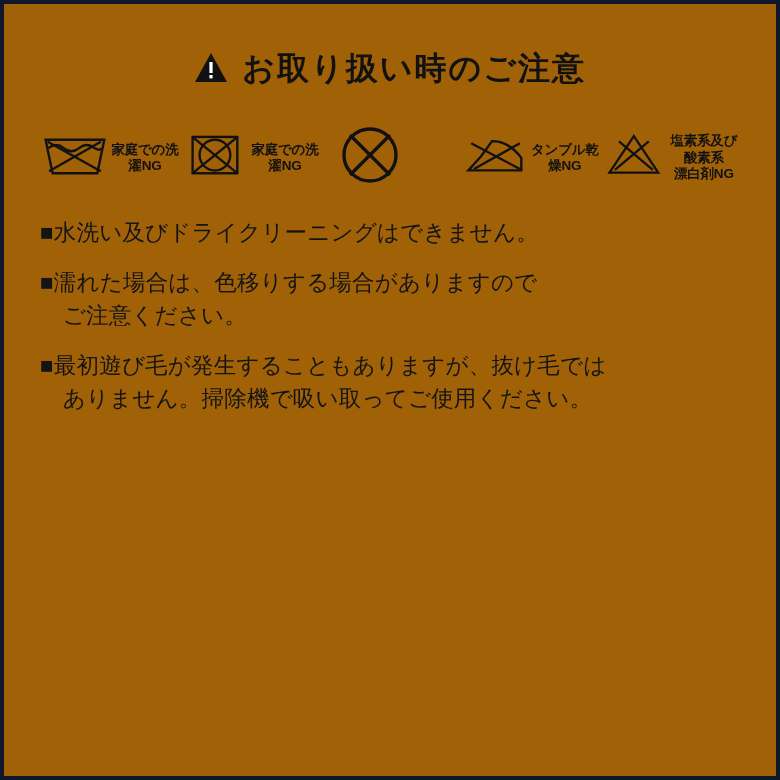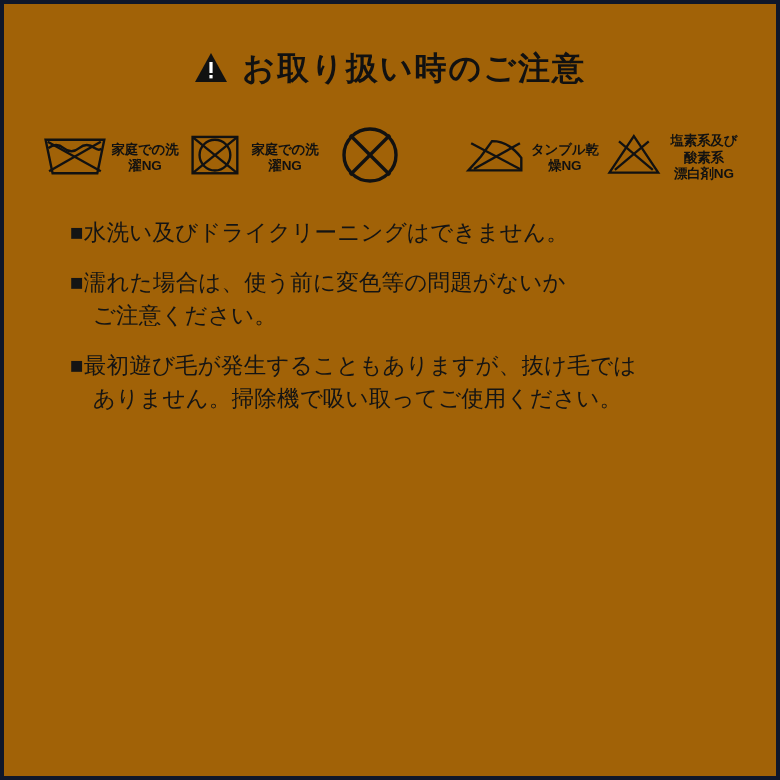--- a/index.html
+++ b/index.html
@@ -68,21 +68,21 @@
     font-weight: bold;
     line-height: 1.22;
     text-align: center;
     color: #111111;
     letter-spacing: -0.2px;
     white-space: pre-line;
   }
   
   .notes {
     margin: 26px 0 0 0;
-    padding: 0 46px 0 66px;
+    padding: 0 46px 0 36px;
   }
   .note {
     display: block;
     margin-bottom: 17px;
     font-size: 22.5px;
     line-height: 1.47;
     color: #141414;
     letter-spacing: 0.2px;
     white-space: pre-line;
   }
@@ -160,19 +160,19 @@
         </g>
       </svg>
       <div class="symbol-label">塩素系及び酸素系
 漂白剤NG</div>
     </div>
 
   </div>
 
   <div class="notes">
     <span class="note">■水洗い及びドライクリーニングはできません。</span>
-    <span class="note">■濡れた場合は、使う前に変色等の問題がないか
+    <span class="note">■濡れた場合は、色移りする場合がありますので
 　ご注意ください。</span>
     <span class="note">■最初遊び毛が発生することもありますが、抜け毛では
 　ありません。掃除機で吸い取ってご使用ください。</span>
   </div>
 
 </div>
 
 </body></html>

